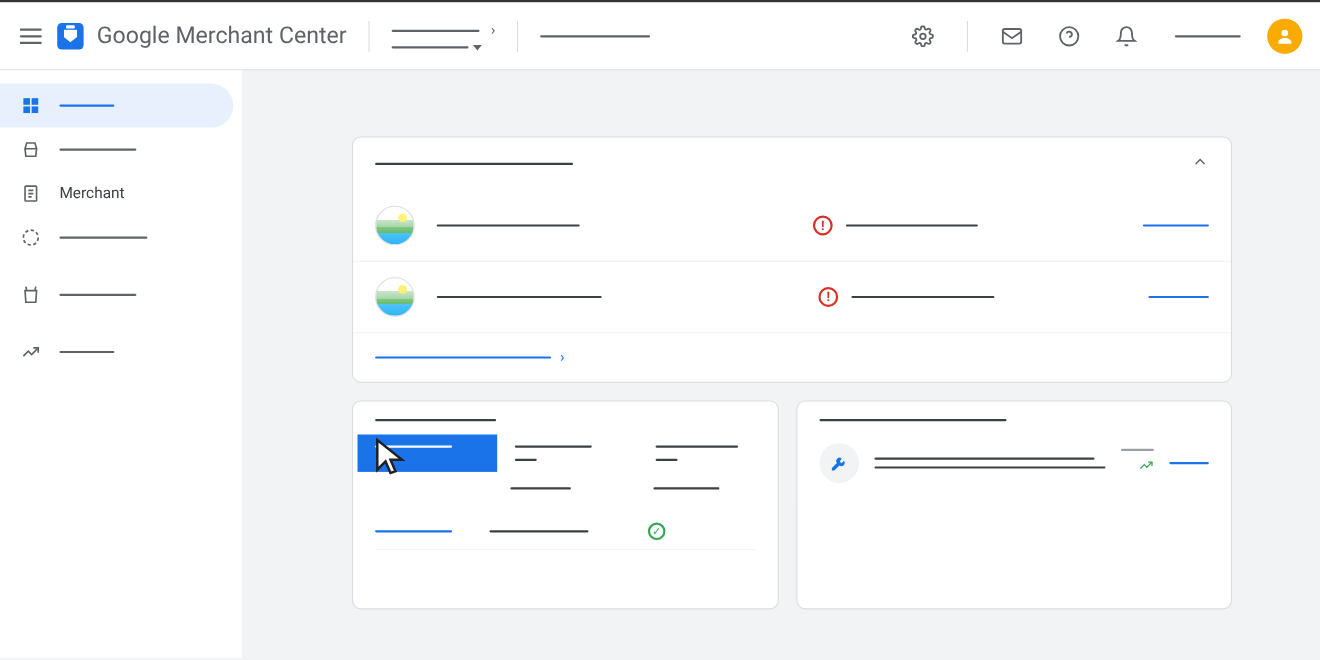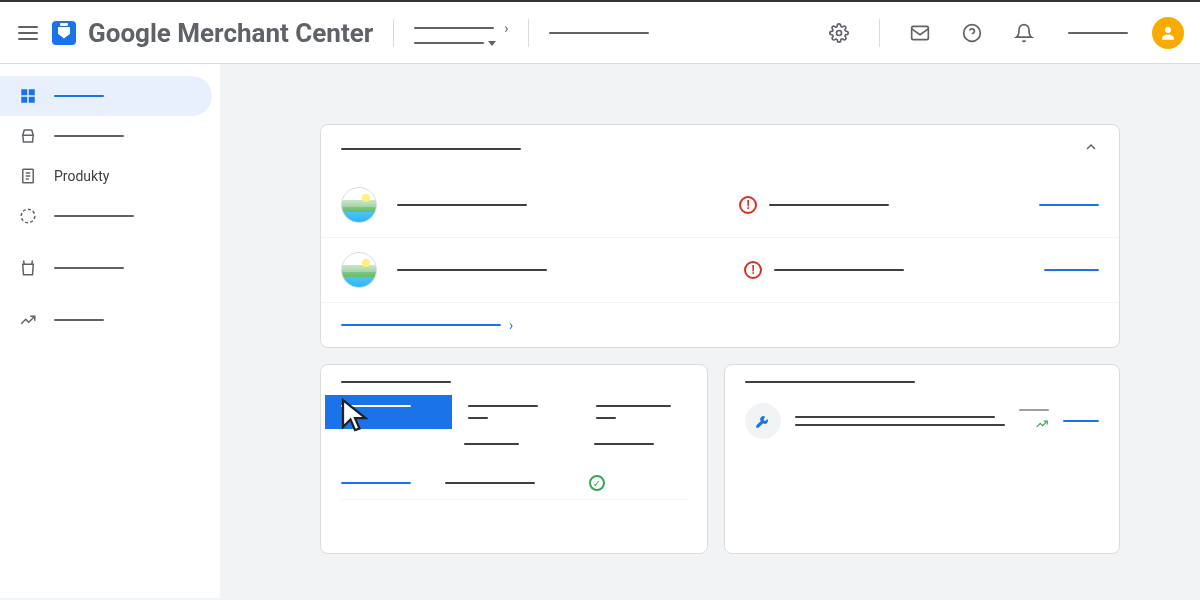--- a/index.html
+++ b/index.html
@@ -4,21 +4,21 @@
   <style>
     * { box-sizing: border-box; margin: 0; padding: 0; }
     body { font-family: -apple-system, BlinkMacSystemFont, 'Segoe UI', Roboto, sans-serif; background: #f1f3f4; width: 1200px; height: 600px; overflow: hidden; }
     
     .header { background: #fff; height: 64px; display: flex; align-items: center; padding: 0 16px; border-bottom: 1px solid #dadce0; gap: 12px; border-top: 2px solid #333; }
     .hamburger { width: 24px; height: 24px; display: flex; flex-direction: column; justify-content: center; gap: 4px; cursor: pointer; padding: 2px; }
     .hamburger span { height: 2px; background: #5f6368; border-radius: 1px; }
     .logo { width: 24px; height: 24px; background: #1a73e8; border-radius: 4px; position: relative; }
     .logo::before { content: ''; position: absolute; top: 6px; left: 6px; width: 12px; height: 12px; background: #fff; clip-path: polygon(0 0, 100% 0, 100% 60%, 50% 100%, 0 60%); }
     .logo::after { content: ''; position: absolute; top: 2px; left: 8px; width: 8px; height: 3px; background: #fff; border-radius: 1px; }
-    .app-title { font-size: 26px; color: #5f6368; font-weight: 700; }
+    .app-title { font-size: 21px; color: #5f6368; font-weight: 400; }
     .header-sep { width: 1px; height: 28px; background: #dadce0; margin: 0 8px; }
     .header-dropdown { display: flex; align-items: center; gap: 4px; }
     .header-placeholder { height: 2px; background: #5f6368; border-radius: 1px; }
     .dropdown-arrow { border-left: 4px solid transparent; border-right: 4px solid transparent; border-top: 5px solid #5f6368; margin-left: 4px; }
     .breadcrumb-arrow { color: #5f6368; font-size: 14px; margin-left: 6px; }
     .spacer { flex: 1; }
     .header-icon { width: 24px; height: 24px; display: flex; align-items: center; justify-content: center; cursor: pointer; color: #5f6368; margin: 0 8px; }
     .avatar { width: 32px; height: 32px; border-radius: 50%; background: #f9ab00; display: flex; align-items: center; justify-content: center; }
     .avatar svg { width: 18px; height: 18px; fill: #fff; }
     
@@ -158,21 +158,21 @@
     </div>
     <div class="nav-item">
       <div class="nav-icon">
         <svg width="18" height="18" viewBox="0 0 24 24" fill="none" stroke="currentColor" stroke-width="2">
             <rect x="5" y="3" width="14" height="18" rx="1"></rect>
             <line x1="9" y1="8" x2="15" y2="8"></line>
             <line x1="9" y1="12" x2="15" y2="12"></line>
             <line x1="9" y1="16" x2="13" y2="16"></line>
           </svg>
       </div>
-      <div class="nav-text">Produkty</div>
+      <div class="nav-text">Merchant</div>
     </div>
     <div class="nav-item">
       <div class="nav-icon">
         <svg width="18" height="18" viewBox="0 0 24 24" fill="none" stroke="currentColor" stroke-width="2" stroke-dasharray="4 3">
             <circle cx="12" cy="12" r="9"></circle>
           </svg>
       </div>
       <div class="nav-label" style="width:80px;"></div>
     </div>
     <div class="nav-item" style="margin-top:12px;">

